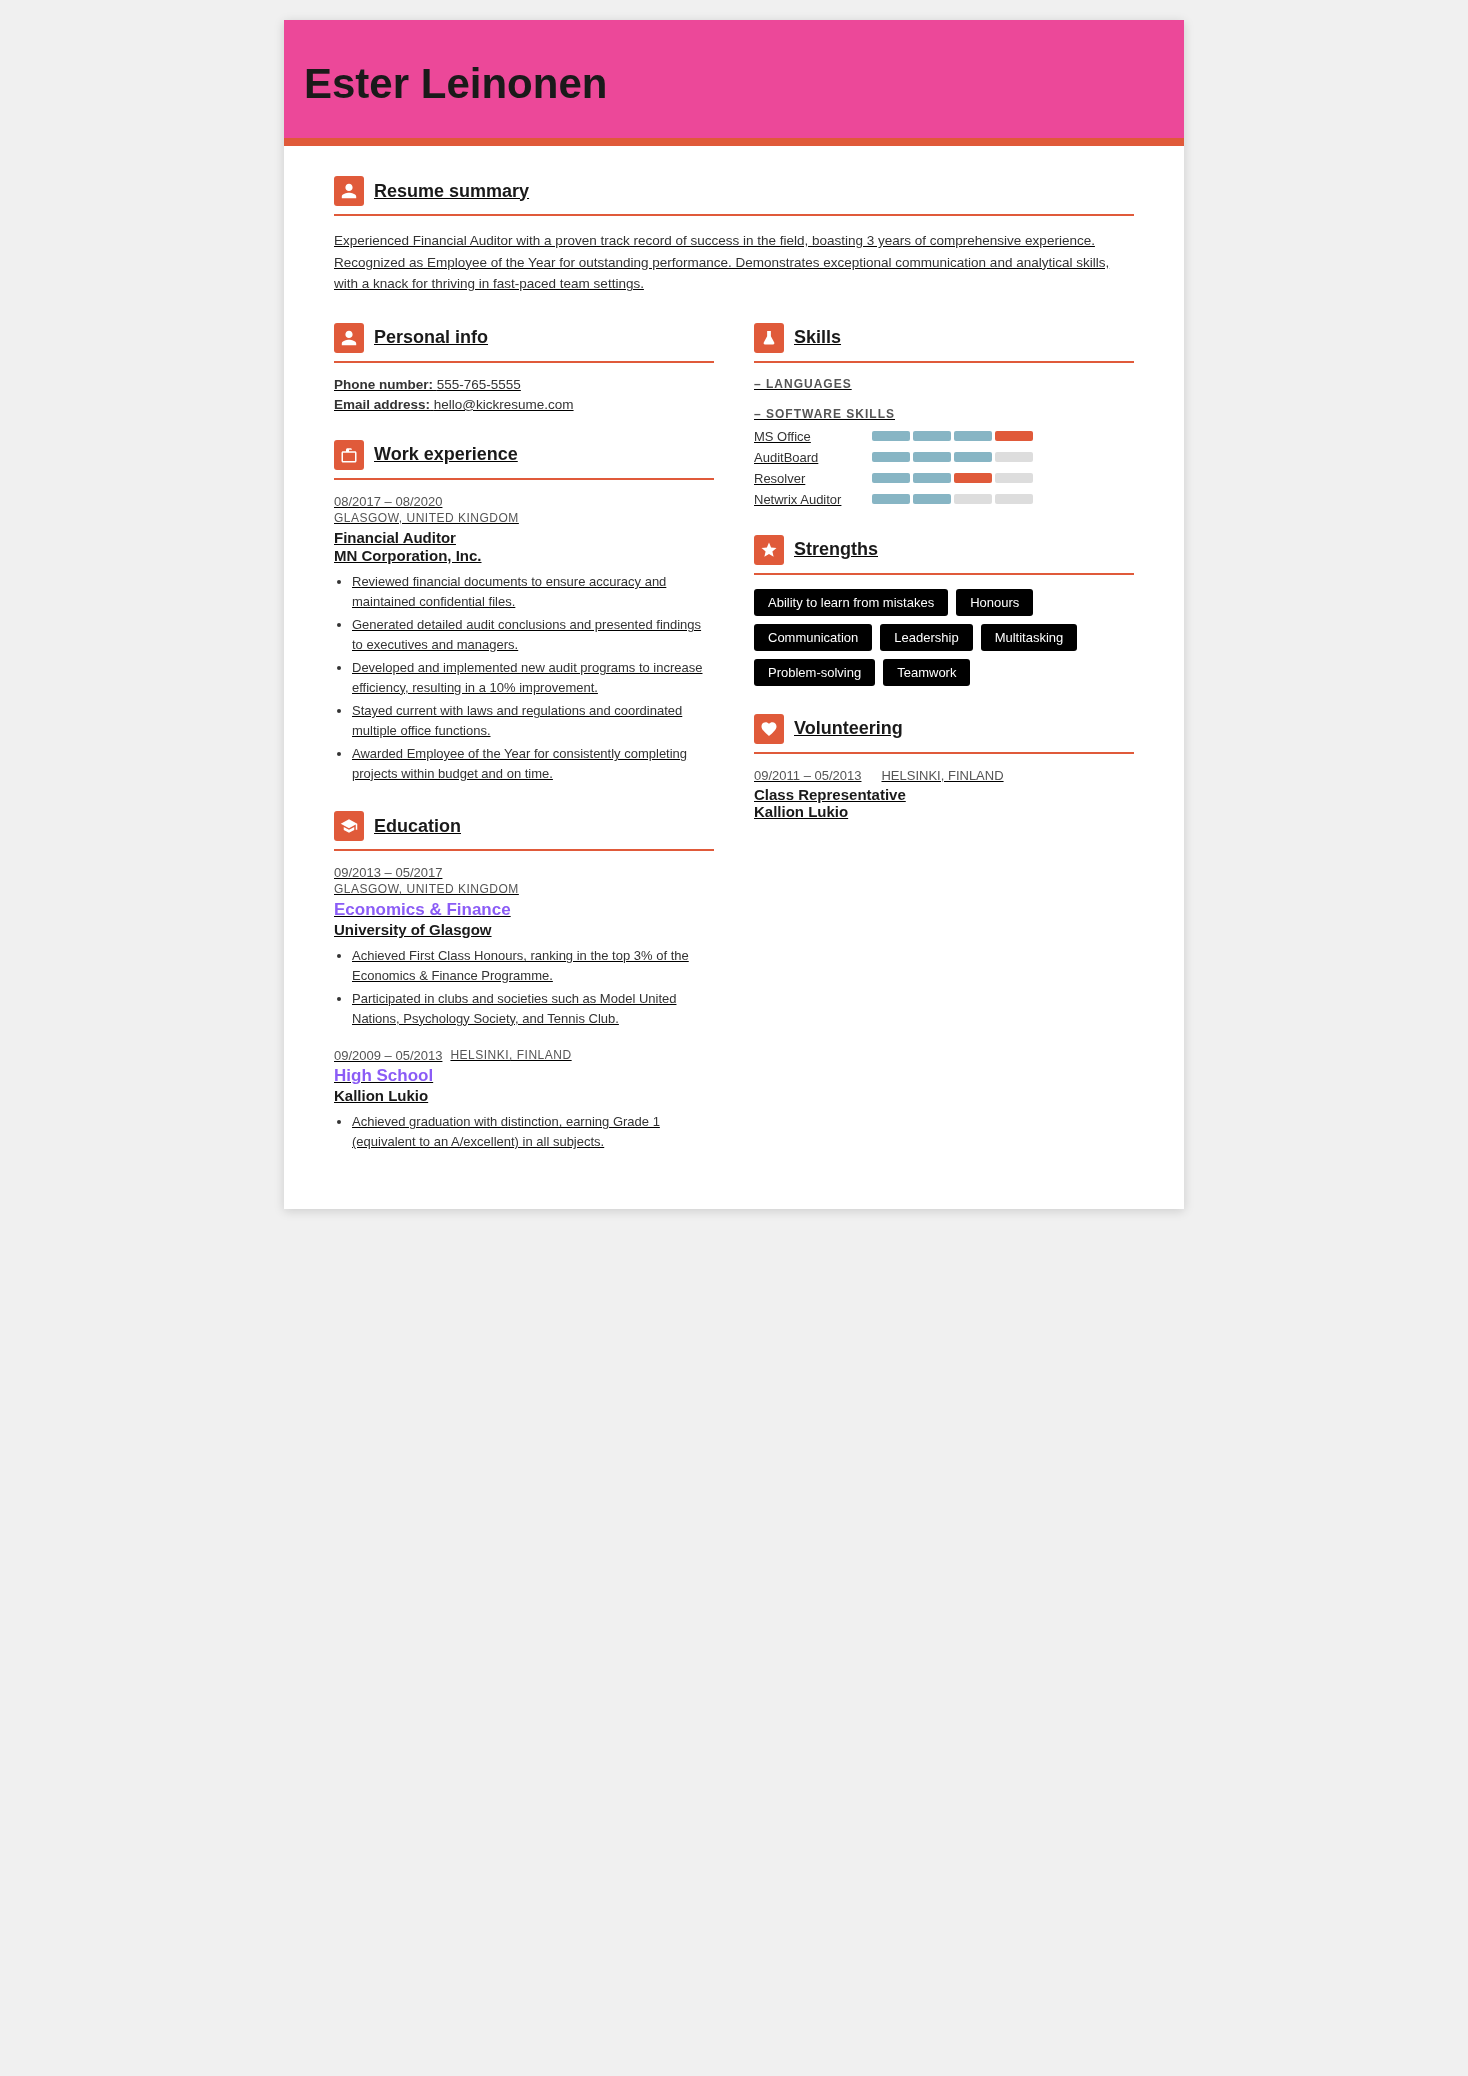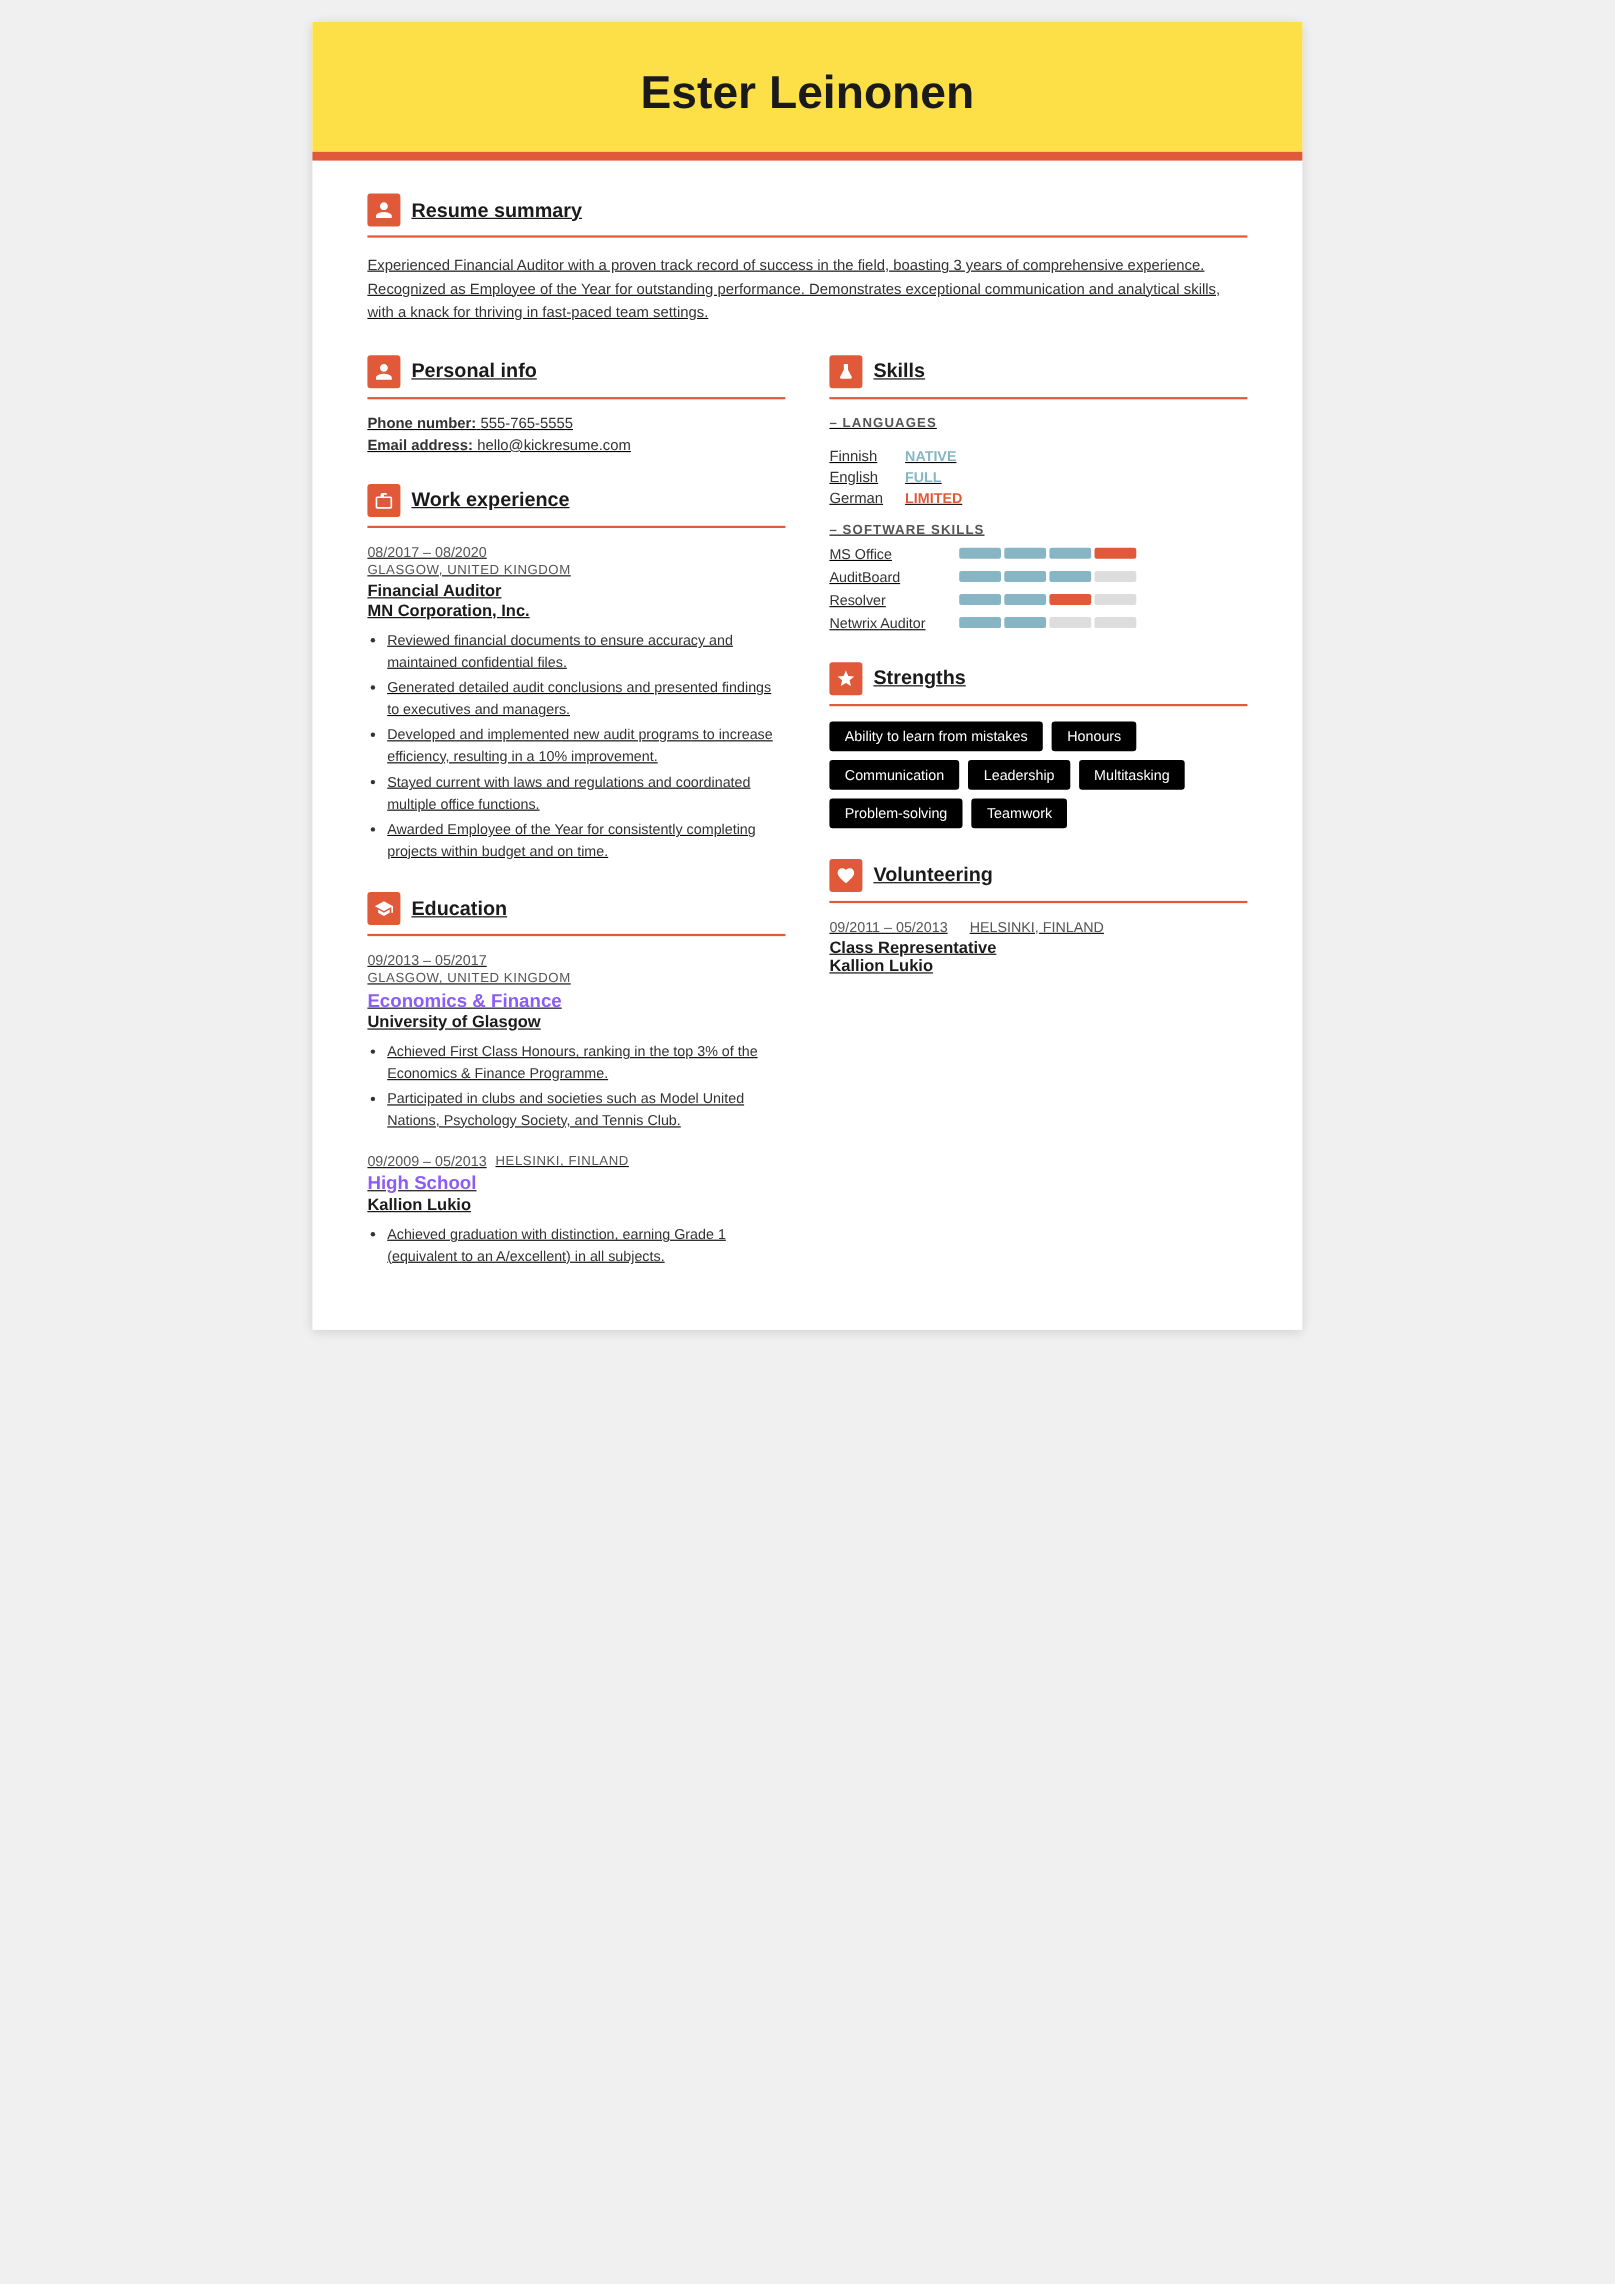--- a/index.html
+++ b/index.html
@@ -9,23 +9,23 @@
       display: flex;
       justify-content: center;
       padding: 20px 0;
     }
     .resume {
       width: 900px;
       background: #fff;
       box-shadow: 0 2px 10px rgba(0,0,0,0.15);
     }
     .header-top {
-      background: #fde047;
+      background: #ec4899;
       padding: 40px 20px 30px;
-      text-align: center;
+      text-align: left;
     }
     .header-top h1 {
       font-size: 42px;
       font-weight: bold;
       color: #1a1a1a;
     }
     .header-accent {
       background: #e05a3a;
       height: 8px;
       width: 100%;
@@ -393,44 +393,20 @@
               <svg viewBox="0 0 24 24" xmlns="http://www.w3.org/2000/svg">
                 <path d="M14.5 2.5h-5v7L5 18c-.6 1.1.2 2.5 1.5 2.5h11c1.3 0 2.1-1.4 1.5-2.5l-4.5-8.5V2.5zm-5 0v1h5v-1h-5z"></path>
               </svg>
             </div>
             <span class="section-title">Skills</span>
           </div>
           <div class="section-divider"></div>
 
           <div class="languages-header">– LANGUAGES</div>
 
-          <div style="display:flex; gap:20px;">
-            <div>
-              <div class="language-row">
-                <span>Finnish</span>
-              </div>
-              <div class="language-row">
-                <span>English</span>
-              </div>
-              <div class="language-row">
-                <span>German</span>
-              </div>
-            </div>
-            <div>
-              <div class="language-row">
-                <span class="lang-level lang-native">NATIVE</span>
-              </div>
-              <div class="language-row">
-                <span class="lang-level lang-full">FULL</span>
-              </div>
-              <div class="language-row">
-                <span class="lang-level lang-limited">LIMITED</span>
-              </div>
-            </div>
-          </div>
 
           <div class="software-header">– SOFTWARE SKILLS</div>
 
           <div class="software-row">
             <span class="software-name">MS Office</span>
             <div class="skill-bars">
               <div class="skill-bar"></div>
               <div class="skill-bar"></div>
               <div class="skill-bar"></div>
               <div class="skill-bar accent"></div>

